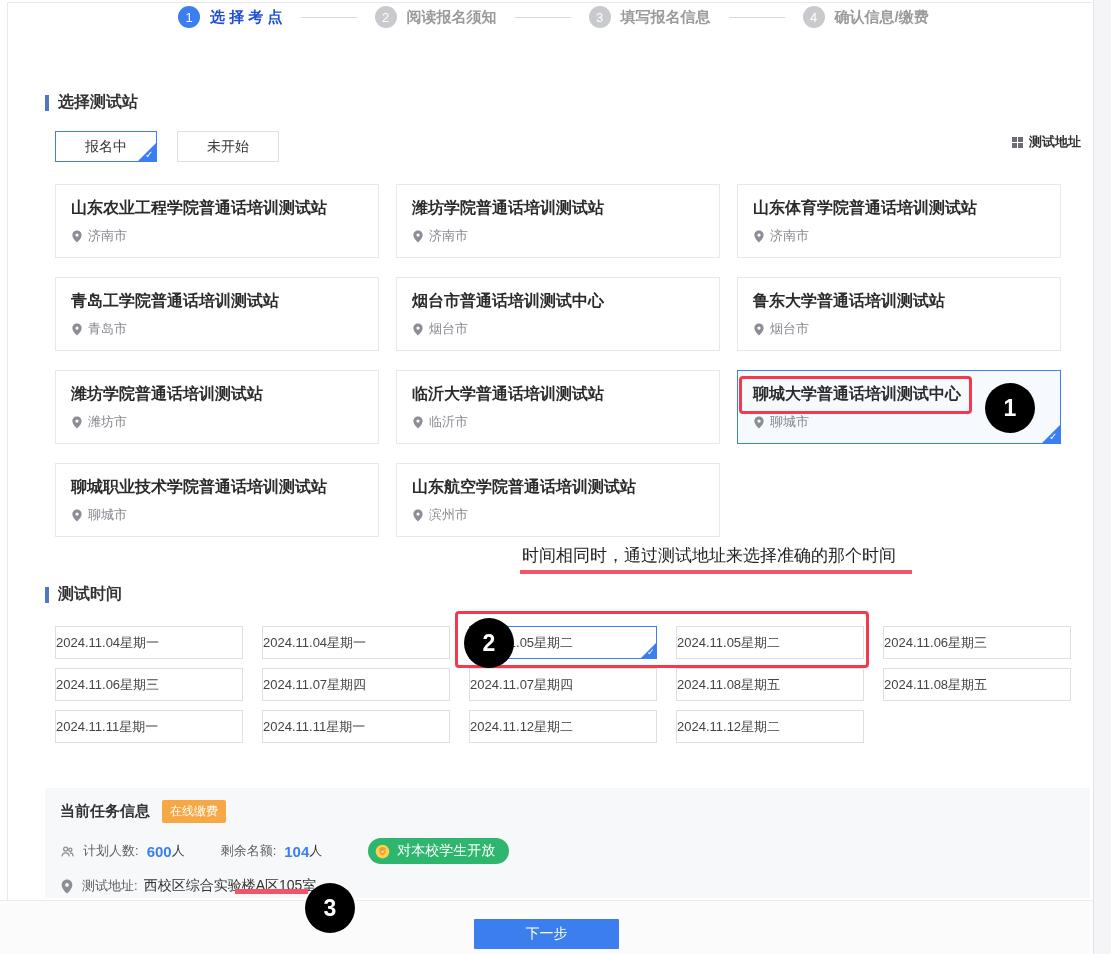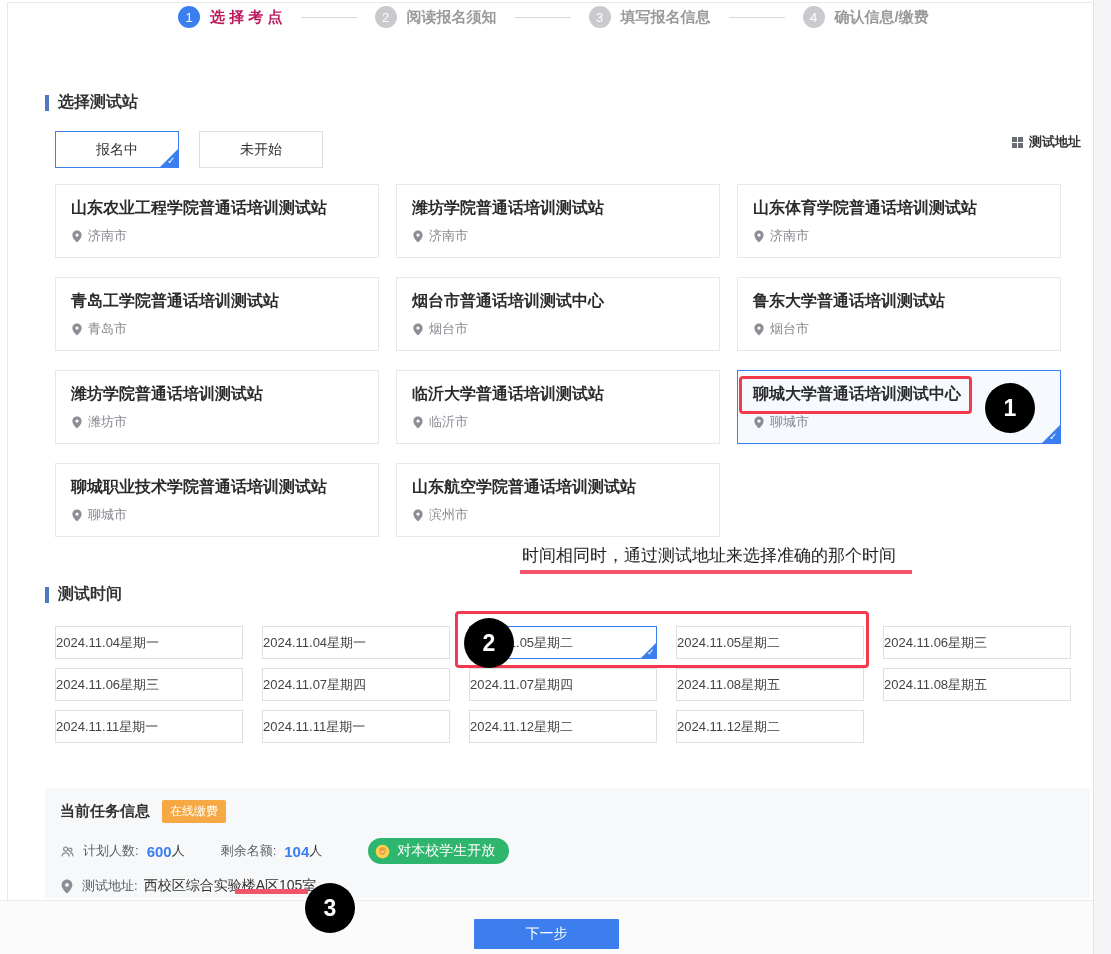--- a/index.html
+++ b/index.html
@@ -11,33 +11,33 @@
   .left-line { position:absolute; left:7px; top:2px; bottom:0; width:1px; background:#e9e9e9; }
   .right-rail { position:absolute; right:0; top:0; width:18px; height:954px; background:#f5f5f7; border-left:1px solid #e3e3e6; }
 
   
   .stepper { position:absolute; left:178px; top:6px; display:flex; align-items:center; }
   .step { display:flex; align-items:center; }
   .step-circle { width:22px; height:22px; border-radius:50%; background:#c9cacd; color:#fff; font-size:13px;
                  display:flex; align-items:center; justify-content:center; }
   .step.active .step-circle { background:#3a7ef0; }
   .step-label { margin-left:10px; font-size:15px; color:#9a9a9a; font-weight:700; white-space:nowrap; }
-  .step.active .step-label { color:#be185d;text-align:center; }
+  .step.active .step-label { color:#1d4ed8;text-align:center; }
   .step-line { width:56px; height:1px; background:#d9d9d9; margin:0 18px; }
 
   
   .section-header { position:absolute; left:45px; display:flex; align-items:center; }
   .hdr-bar { width:4px; height:16px; background:#4f77c6; margin-right:9px; }
   .hdr-text { font-size:16px; font-weight:700; color:#333; }
   .hdr-station { top:92px; }
   .hdr-time { top:584px; }
 
   
   .tabs { position:absolute; left:55px; top:131px; display:flex; gap:20px; }
-  .tab { position:relative; min-width:80px; height:37px; padding:0 40px; background:#fff; border:1px solid #dcdfe6;
+  .tab { position:relative; min-width:80px; height:31px; padding:0 29px; background:#fff; border:1px solid #dcdfe6;
          display:flex; align-items:center; justify-content:center; font-size:14px; color:#333; cursor:pointer; overflow:hidden; }
   .tab.sel { border-color:#3a7ef0; }
 
   .corner { position:absolute; right:-1px; bottom:-1px; width:0; height:0;
             border-style:solid; border-width:0 0 20px 20px; border-color:transparent transparent #3a7ef0 transparent; }
   .corner::after { content:"✓"; position:absolute; left:-12px; top:7px; color:#fff; font-size:10px; }
   .c-sm { border-width:0 0 17px 17px; }
   .c-sm::after { left:-10px; top:5px; font-size:9px; }
 
   

